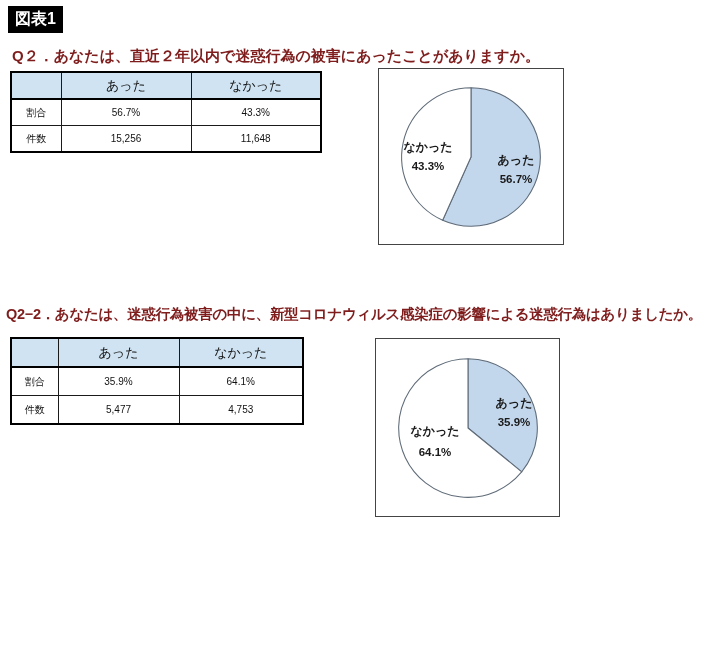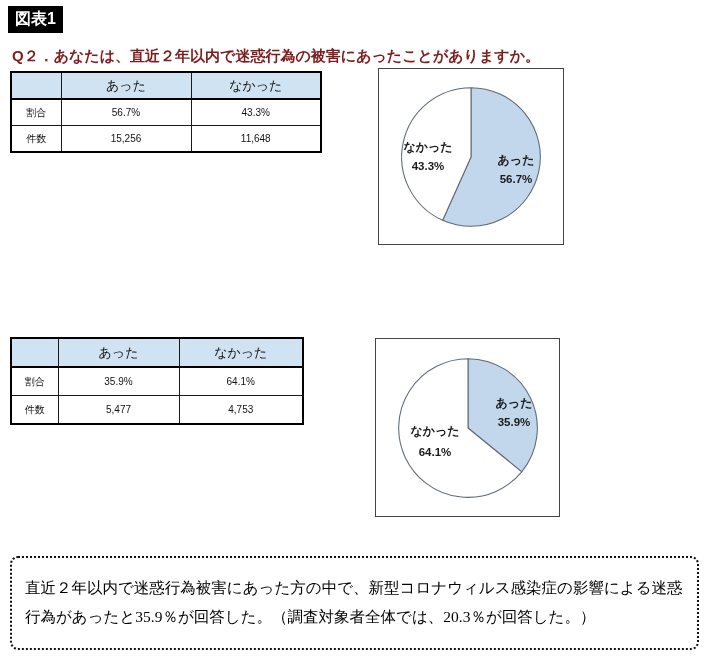--- a/index.html
+++ b/index.html
@@ -93,20 +93,21 @@
     <div class="pie-label pl1-left">
       <div class="pl-name">なかった</div>
       <div class="pl-val">43.3%</div>
     </div>
     <div class="pie-label pl1-right">
       <div class="pl-name">あった</div>
       <div class="pl-val">56.7%</div>
     </div>
   </div>
 
+  <div class="question q22">Q2−2．あなたは、迷惑行為被害の中に、新型コロナウィルス感染症の影響による迷惑行為はありましたか。</div>
 
   <table class="stats-table t2">
     <colgroup>
         <col style="width:47px">
         <col style="width:121px">
         <col style="width:124px">
       </colgroup>
     <thead>
       <tr>
         <td></td>
@@ -138,17 +139,14 @@
     <div class="pie-label pl2-left">
       <div class="pl-name">なかった</div>
       <div class="pl-val">64.1%</div>
     </div>
     <div class="pie-label pl2-right">
       <div class="pl-name">あった</div>
       <div class="pl-val">35.9%</div>
     </div>
   </div>
 
-  <div class="note-box">
-    <span>直近２年以内で迷惑行為被害にあった方の中で、新型コロナウィルス感染症の影響による迷惑行為があったと35.9％が回答した。（調査対象者全体では、20.3％が回答した。）</span>
-  </div>
 
 </div>
 
 </body></html>

